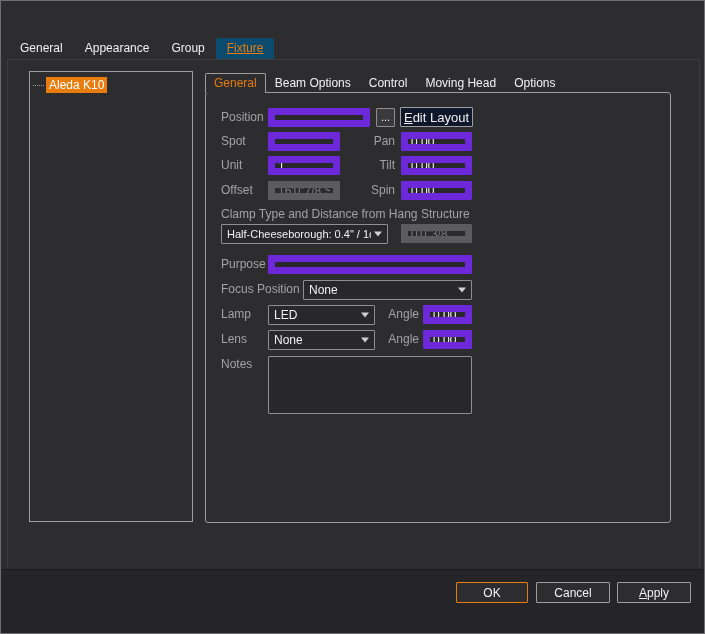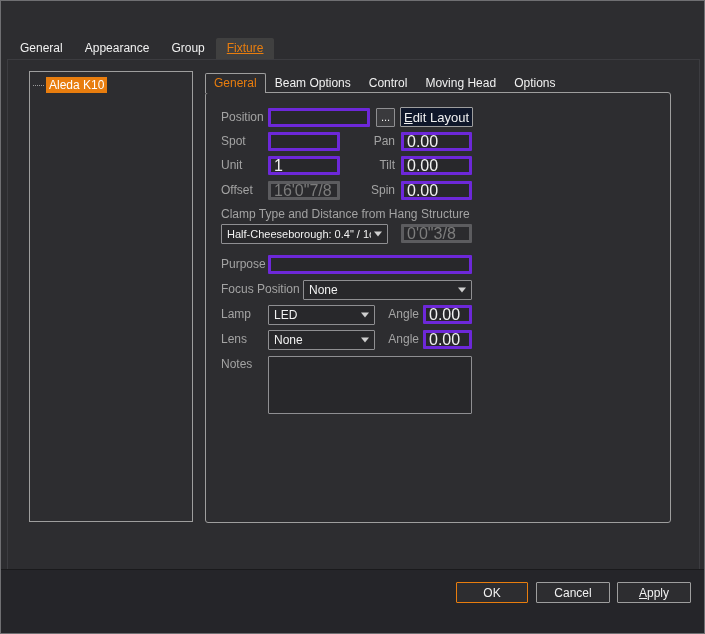--- a/index.html
+++ b/index.html
@@ -16,21 +16,21 @@
   }
   .titlebar .title { color:#ffffff; font-size:12px; }
   .tb-spacer { flex:1; }
   .tb-btn {
     width:26px; height:22px; line-height:22px; text-align:center;
     color:#f1f1f1; cursor:default; font-size:13px;
   }
   
   .main-tabs { position:absolute; top:37px; left:8px; display:flex; height:21px; }
   .tab { padding:3px 11px 0 11px; color:#f1f1f1; height:21px; }
-  .tab.selected { background:#404040; color:#e87d0e; border-radius:2px 2px 0 0;text-decoration:underline; }
+  .tab.selected { background:#0c4a6e; color:#e87d0e; border-radius:2px 2px 0 0;text-decoration:underline; }
   
   .content {
     position:absolute; left:6px; top:58px; width:693px; height:524px;
     border:1px solid #3c3c40; background:#2d2d30;
   }
   
   .tree-panel {
     position:absolute; left:21px; top:11px; width:164px; height:451px;
     border:1px solid #9e9e9e; border-radius:0; background:#2d2d30;
   }
@@ -46,22 +46,22 @@
     padding:2px 8px 0 8px;
   }
   
   .panel {
     position:absolute; left:197px; top:32px; width:466px; height:431px;
     border:1px solid #9e9e9e; border-radius:3px; background:#2d2d30;
   }
   .lbl { position:absolute; height:19px; line-height:19px; color:#a3a3a3; white-space:nowrap; }
   .lbl.right { text-align:right; }
   .inp {
-    position:absolute; height:19px; background:#28282b; border:3px solid #6d28d9;
-    color:#f1f1f1; font-family:"Liberation Sans", sans-serif; font-size:16px;
+    position:absolute; height:19px; background:#28282b; border:7px solid #6d28d9;
+    color:#f1f1f1; font-family:"Liberation Sans", sans-serif; font-size:12px;
     padding:0 3px; border-radius:1px; outline:none;
   }
   .inp:disabled { color:#7c7c7c; border-color:#5c5c5f; background:#2b2b2e; }
   .combo {
     position:absolute; height:20px; background:#28282b; border:1px solid #8f8f92;
     border-radius:1px; display:flex; align-items:center; padding:0 16px 0 5px;
     cursor:default; overflow:hidden;
   }
   .combo .val { white-space:nowrap; overflow:hidden; }
   .combo.small .val { font-size:11px; }

